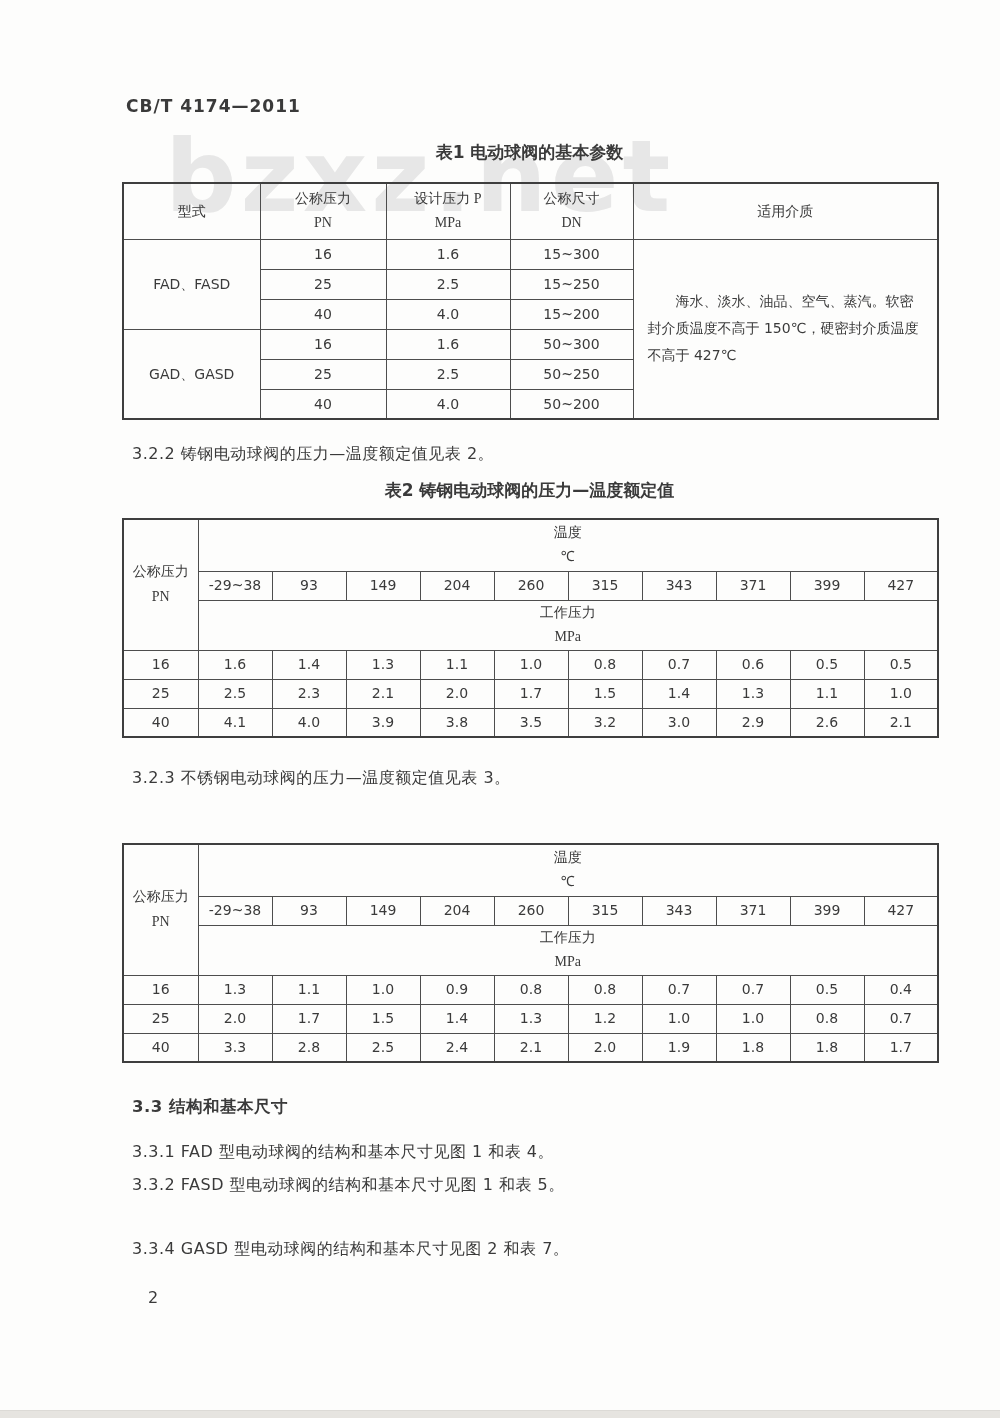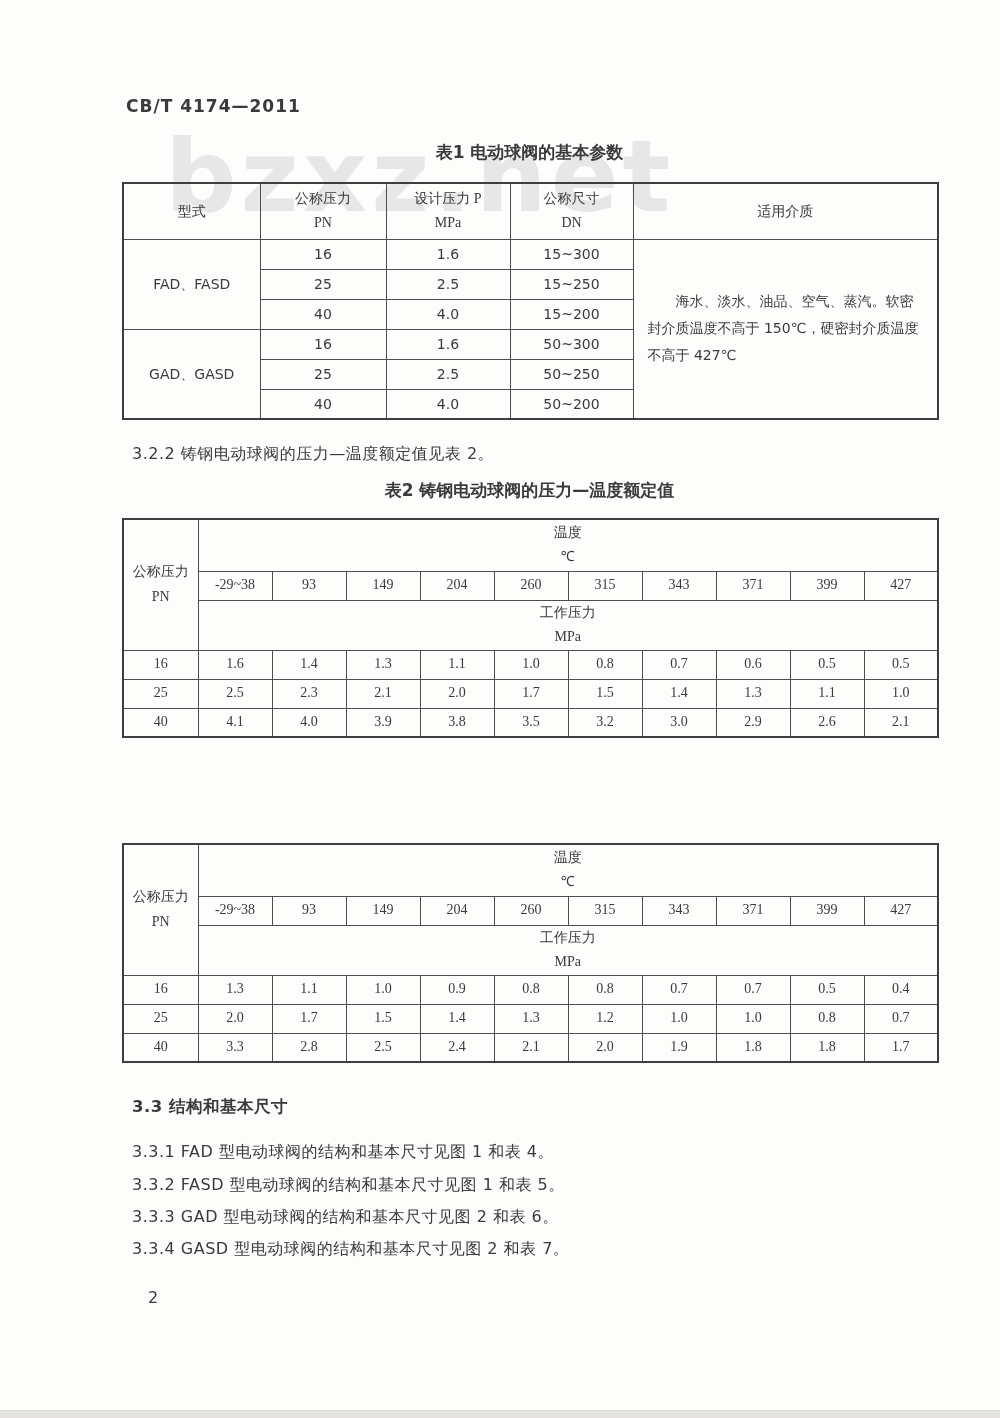--- a/index.html
+++ b/index.html
@@ -42,21 +42,21 @@
     border:1px solid #4d4d4d;
     text-align:center; vertical-align:middle;
     font-size:14px; padding:0; line-height:1.45;
     overflow:hidden;
   }
   table { border:2px solid #3e3e3e; }
   .pre { white-space:pre-line; line-height:1.75;font-family:Liberation Serif, serif; }
   tr.h56 { height:56px;margin-top:40px; }
   tr.h30 { height:30px; }
   tr.hA { height:52px; }
-  tr.hB { height:29px;font-family:Liberation Serif, serif; }
+  tr.hB { height:29px; }
   tr.hC { height:46px; }
   td.medium-cell {
     text-align:left; padding:6px 14px;
     text-indent:2em; line-height:1.95; font-size:14px;
   }
   .para {
     position:absolute; left:132px; font-size:16px;
     letter-spacing:0.5px; z-index:2;
   }
   #s322 { top:444px; }
@@ -219,20 +219,21 @@
         <td>3.5</td>
         <td>3.2</td>
         <td>3.0</td>
         <td>2.9</td>
         <td>2.6</td>
         <td>2.1</td>
       </tr>
     </tbody>
   </table>
 
+  <div class="para" id="s323">3.2.3  不锈钢电动球阀的压力—温度额定值见表 3。</div>
 
 
   <table id="table3">
     <colgroup>
       <col style="width:75px">
         <col style="width:74px">
         <col style="width:74px">
         <col style="width:74px">
         <col style="width:74px">
         <col style="width:74px">
@@ -303,20 +304,19 @@
         <td>1.8</td>
         <td>1.8</td>
         <td>1.7</td>
       </tr>
     </tbody>
   </table>
 
   <div class="para" id="s33h">3.3  结构和基本尺寸</div>
   <div class="para" id="s331">3.3.1  FAD 型电动球阀的结构和基本尺寸见图 1 和表 4。</div>
   <div class="para" id="s332">3.3.2  FASD 型电动球阀的结构和基本尺寸见图 1 和表 5。</div>
-  <div class="para" id="s333">3.3.3  GAD 型电动球阀的结构和基本尺寸见图 2 和表 6。</div>
   <div class="para" id="s334">3.3.4  GASD 型电动球阀的结构和基本尺寸见图 2 和表 7。</div>
 
   <div class="page-number">2</div>
 
   <div class="scan-bottom-edge"></div>
 
 </div>
 
 </body></html>

